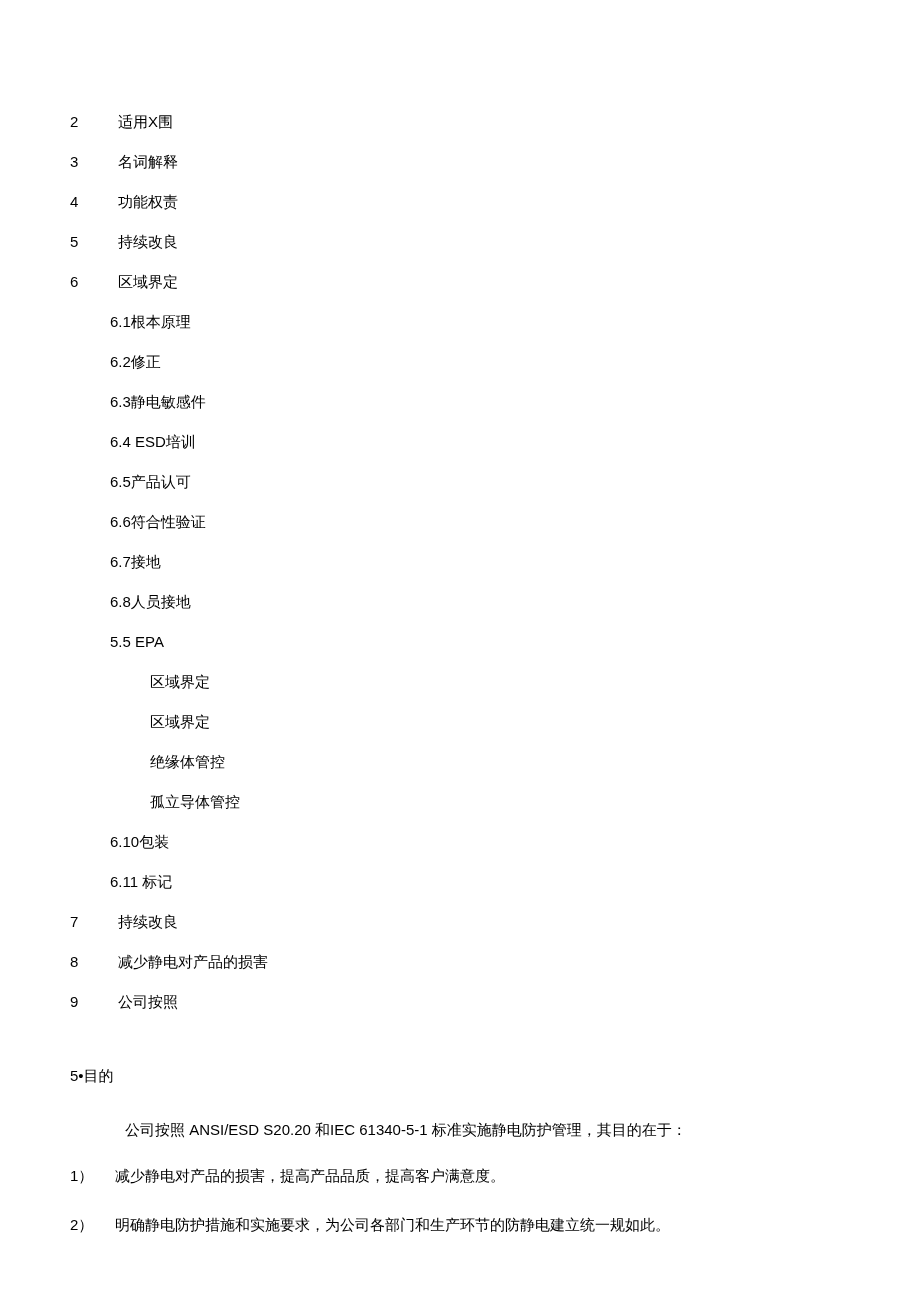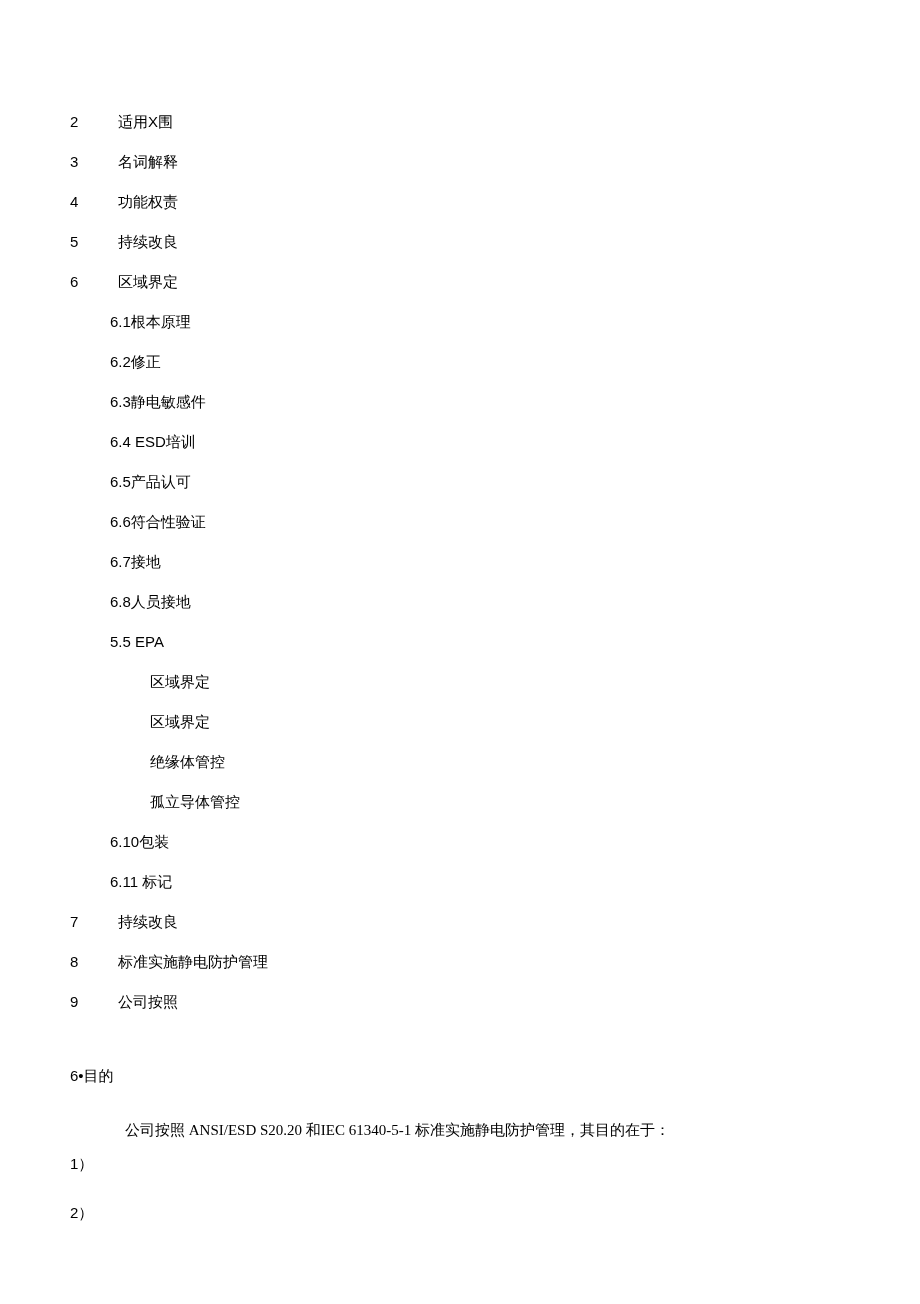--- a/index.html
+++ b/index.html
@@ -35,23 +35,22 @@
     .toc-subsub {
       padding-left: 80px;
       margin-bottom: 16px;
       margin-top: 12px;
     }
     .section-heading {
       margin-top: 50px;
       margin-bottom: 30px;
     }
     .body-para {
-      margin-bottom: 10px;
+      margin-bottom: 22px;
       padding-left: 55px;
-      font-family: Liberation Serif, serif;
     }
     .body-item {
       margin-bottom: 25px;
       display: flex;
     }
     .body-item-num {
       width: 45px;
       flex-shrink: 0;
     }
   </style>
@@ -96,30 +95,32 @@
 
 <div class="toc-sub">6.10包装</div>
 <div class="toc-sub">6.11 标记</div>
 
 <div class="toc-item">
   <span class="toc-number">7</span>
   <span class="toc-text">持续改良</span>
 </div>
 <div class="toc-item">
   <span class="toc-number">8</span>
-  <span class="toc-text">标准实施静电防护管理</span>
+  <span class="toc-text">减少静电对产品的损害</span>
 </div>
 <div class="toc-item">
   <span class="toc-number">9</span>
   <span class="toc-text">公司按照</span>
 </div>
 
-<div class="section-heading">6•目的</div>
+<div class="section-heading">5•目的</div>
 
 <div class="body-para">公司按照 ANSI/ESD S20.20 和IEC 61340-5-1 标准实施静电防护管理，其目的在于：</div>
 
 <div class="body-item">
   <span class="body-item-num">1）</span>
+  <span>减少静电对产品的损害，提高产品品质，提高客户满意度。</span>
 </div>
 
 <div class="body-item">
   <span class="body-item-num">2）</span>
+  <span>明确静电防护措施和实施要求，为公司各部门和生产环节的防静电建立统一规如此。</span>
 </div>
 
 </body></html>

